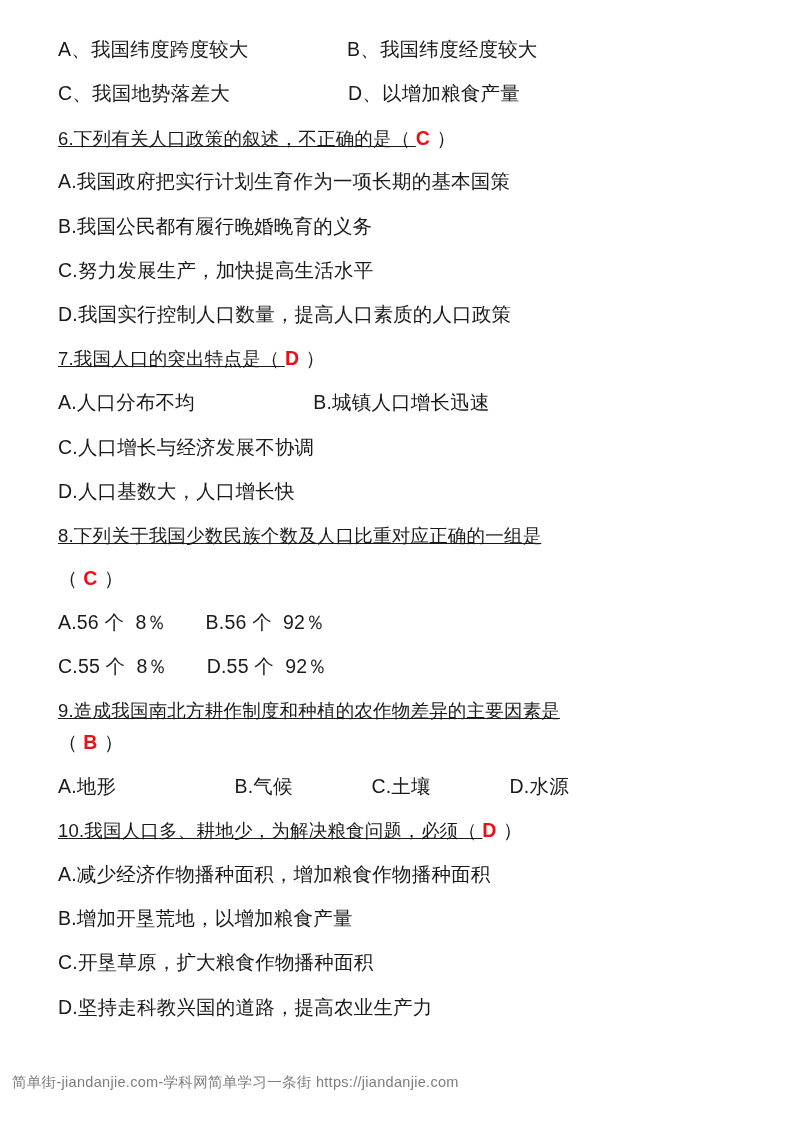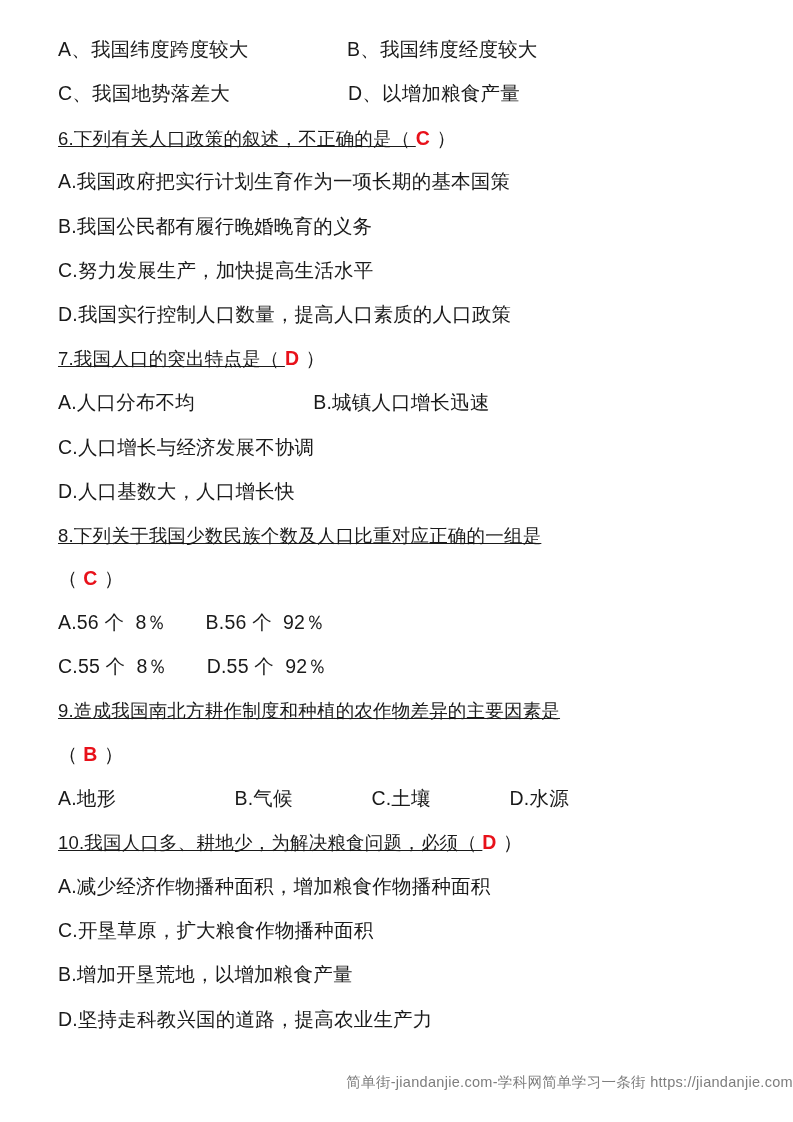--- a/index.html
+++ b/index.html
@@ -36,24 +36,24 @@
     font-size: 18.5px;
     text-decoration: underline;
   }
   .ans {
     color: #e8111a;
     font-weight: bold;
     letter-spacing: 1px;
   }
   .footer {
     position: absolute;
-    left: 0;
+    left: 12px;
     right: 0;
     bottom: 30px;
-    text-align: right;
+    text-align: left;
     font-size: 14.5px;
     color: #7d7d7d;
     letter-spacing: 0.3px;
   }
 </style>
 </head>
 <body>
 
 <div class="page">
 
@@ -80,31 +80,31 @@
   <p class="q-line">D.人口基数大，人口增长快</p>
 
   <p class="q-line" style="margin-bottom:19px"><span class="num">8.下列关于我国少数民族个数及人口比重对应正确的一组是</span></p>
 
   <p class="q-line stem"><span>（ </span><span class="ans">C</span><span> ）</span></p>
 
   <p class="q-line">A.56 个  8％　　B.56 个  92％</p>
 
   <p class="q-line">C.55 个  8％　　D.55 个  92％</p>
 
-  <p class="q-line" style="margin-bottom:20px"><span class="num">9.造成我国南北方耕作制度和种植的农作物差异的主要因素是</span></p>
+  <p class="q-line" style="margin-bottom:8px"><span class="num">9.造成我国南北方耕作制度和种植的农作物差异的主要因素是</span></p>
 
   <p class="q-line stem"><span>（ </span><span class="ans">B</span><span> ）</span></p>
 
   <p class="q-line">A.地形　　　　　　B.气候　　　　C.土壤　　　　D.水源</p>
 
   <p class="q-line stem"><span class="num">10.我国人口多、耕地少，为解决粮食问题，必须（ </span><span class="ans">D</span><span> ）</span></p>
 
   <p class="q-line">A.减少经济作物播种面积，增加粮食作物播种面积</p>
 
+  <p class="q-line">B.增加开垦荒地，以增加粮食产量</p>
+
   <p class="q-line">C.开垦草原，扩大粮食作物播种面积</p>
-
-  <p class="q-line">B.增加开垦荒地，以增加粮食产量</p>
 
   <p class="q-line">D.坚持走科教兴国的道路，提高农业生产力</p>
 
   <div class="footer">简单街-jiandanjie.com-学科网简单学习一条街 https://jiandanjie.com</div>
 
 </div>
 
 </body></html>

